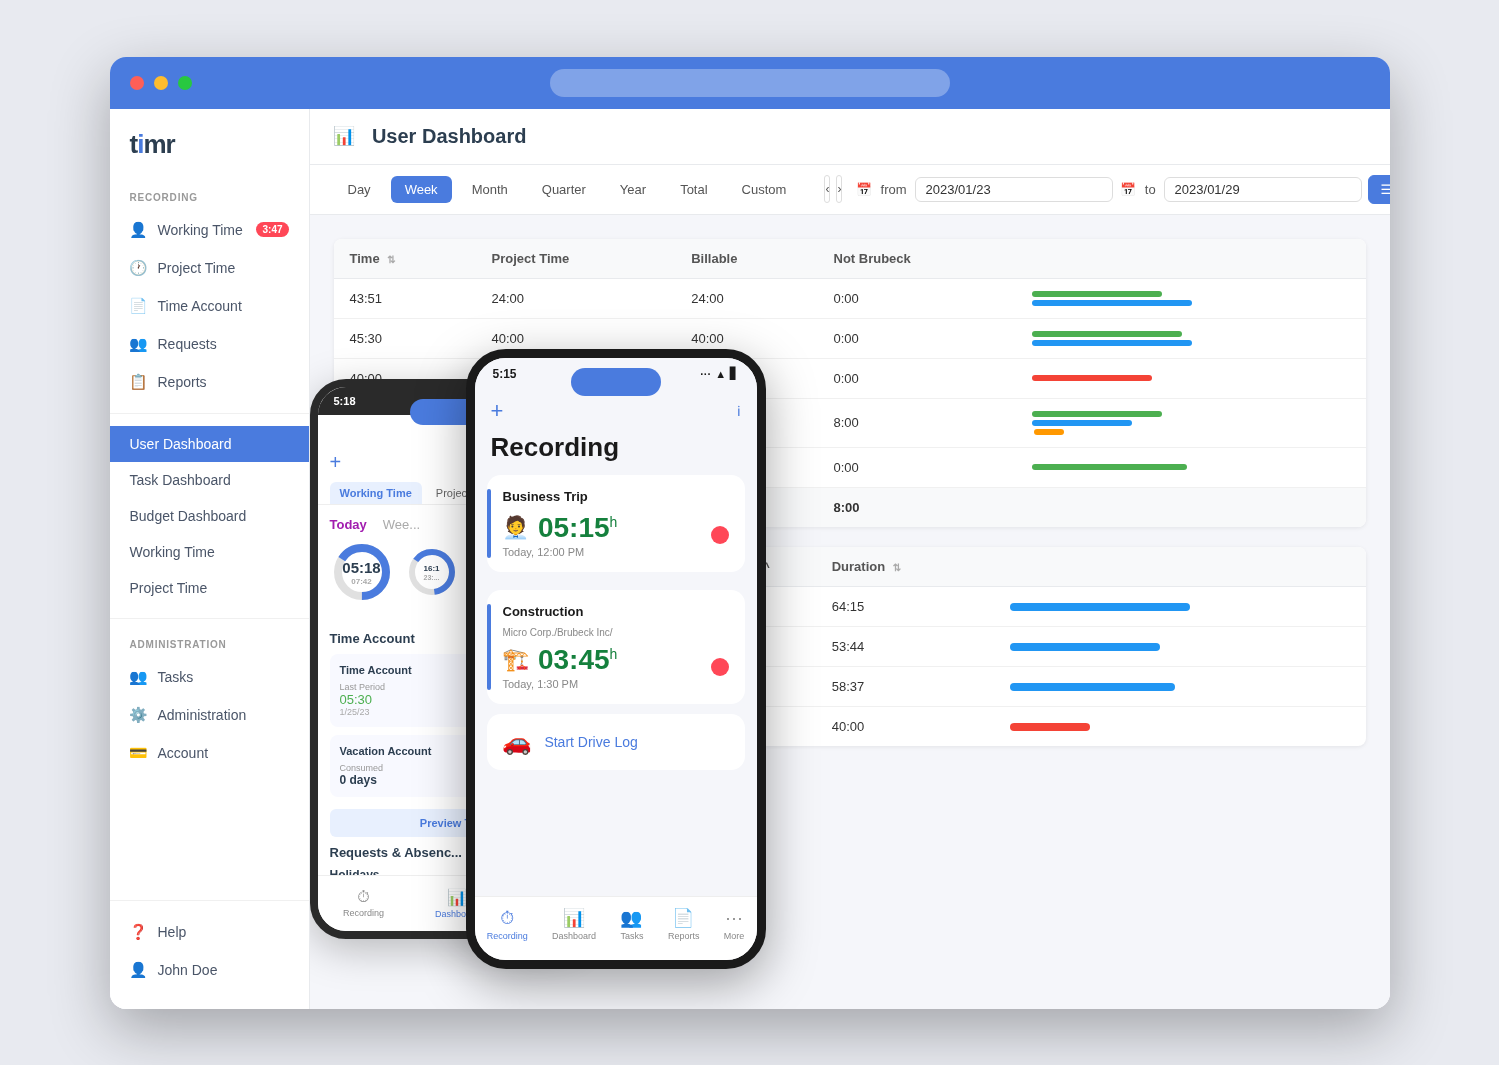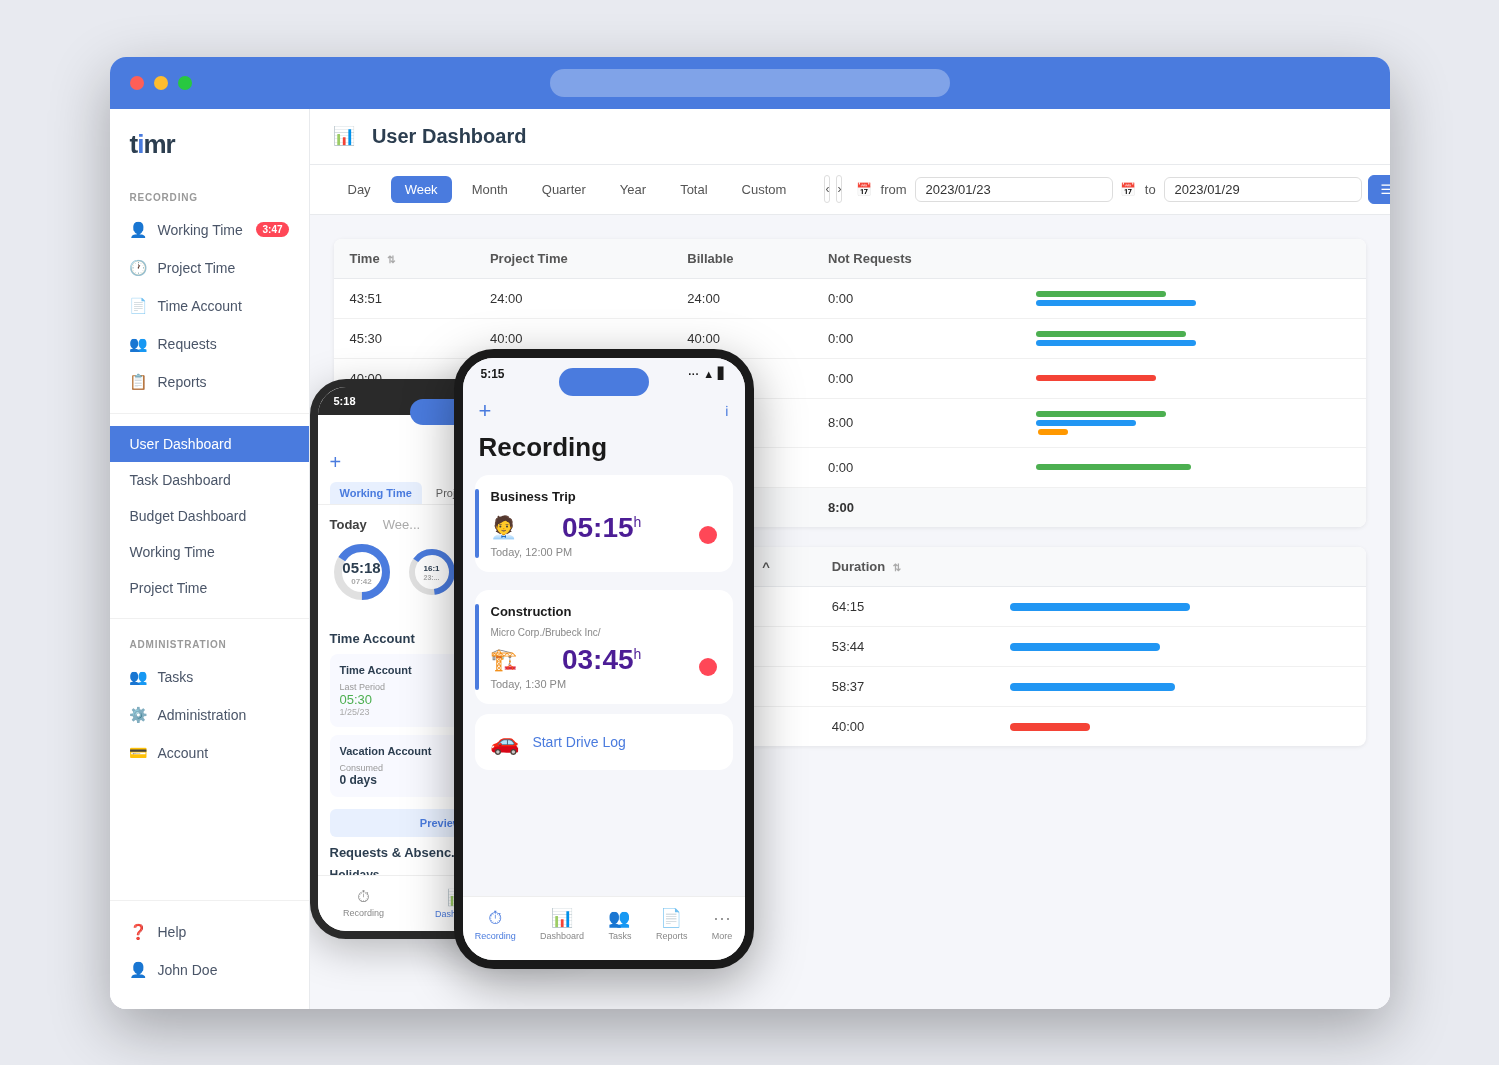--- a/index.html
+++ b/index.html
@@ -347,21 +347,21 @@
       align-items: center;
       justify-content: space-around;
     }
     .bottom-nav-item { display: flex; flex-direction: column; align-items: center; gap: 2px; font-size: 9px; color: #888; }
     .bottom-nav-item.active { color: #4a7bde; }
     .bottom-nav-icon { font-size: 16px; }
 
     
     .phone-front {
       position: absolute;
-      left: 164px;
+      left: 176px;
       top: 0;
       width: 300px;
       height: 620px;
       background: #f5f6fa;
       border-radius: 40px;
       box-shadow: 0 15px 50px rgba(0,0,0,0.35);
       border: 9px solid #1a1a1a;
       overflow: hidden;
     }
     .phone-front .phone-statusbar {
@@ -403,21 +403,21 @@
     .recording-item {
       background: #fff;
       margin: 0 12px 10px;
       border-radius: 14px;
       padding: 14px 16px;
       position: relative;
     }
     .recording-item-label { font-size: 13px; font-weight: 600; color: #1a1a1a; margin-bottom: 8px; }
     .recording-item-sub { font-size: 10px; color: #888; margin-bottom: 6px; }
     .recording-item-row { display: flex; align-items: center; justify-content: space-between; }
-    .recording-time { font-size: 28px; font-weight: 700; color: #4c1d95; margin-left: 36px; }
+    .recording-time { font-size: 28px; font-weight: 700; color: #15803d; }
     .recording-time sup { font-size: 14px; font-weight: 400; }
     .recording-dot {
       width: 18px; height: 18px;
       border-radius: 50%;
       background: #ff4757;
     }
     .recording-sub-time { font-size: 11px; color: #888; margin-top: 2px; }
     .recording-item-icon-row { display: flex; align-items: center; gap: 8px; }
 
     .drive-log-section {
@@ -593,21 +593,21 @@
       </div>
 
       <div class="content-area">
 
         <table class="data-table">
           <thead>
             <tr>
               <th>Time <span class="sort-icon">⇅</span></th>
               <th>Project Time</th>
               <th>Billable</th>
-              <th>Not Requests</th>
+              <th>Not Brubeck</th>
               <th></th>
             </tr>
           </thead>
           <tbody>
             <tr>
               <td>43:51</td>
               <td>24:00</td>
               <td>24:00</td>
               <td>0:00</td>
               <td>
@@ -733,21 +733,21 @@
                 <span style="font-size:14px; font-weight:700; color:#2c3e50;">Dashbo...</span>
               </div>
 
               <div class="phone-tabs">
                 <div class="phone-tab active">Working Time</div>
                 <div class="phone-tab">Project T...</div>
               </div>
 
               <div class="phone-section">
                 <div style="display:flex; gap:16px; margin-bottom:8px;">
-                  <span style="font-size:13px; color:#404040; font-weight:600;">Today</span>
+                  <span style="font-size:13px; color:#a21caf; font-weight:600;">Today</span>
                   <span style="font-size:13px; color:#aaa;">Wee...</span>
                 </div>
                 <div class="circle-stats">
 
                   <div class="donut-wrap">
                     <svg width="64" height="64" viewBox="0 0 64 64">
                       <circle cx="32" cy="32" r="24" fill="none" stroke="#e0e0e0" stroke-width="8"></circle>
                       <circle cx="32" cy="32" r="24" fill="none" stroke="#4a7bde" stroke-width="8" stroke-dasharray="100 51" stroke-dashoffset="25" transform="rotate(-90 32 32)"></circle>
                     </svg>
                     <div class="donut-center">

